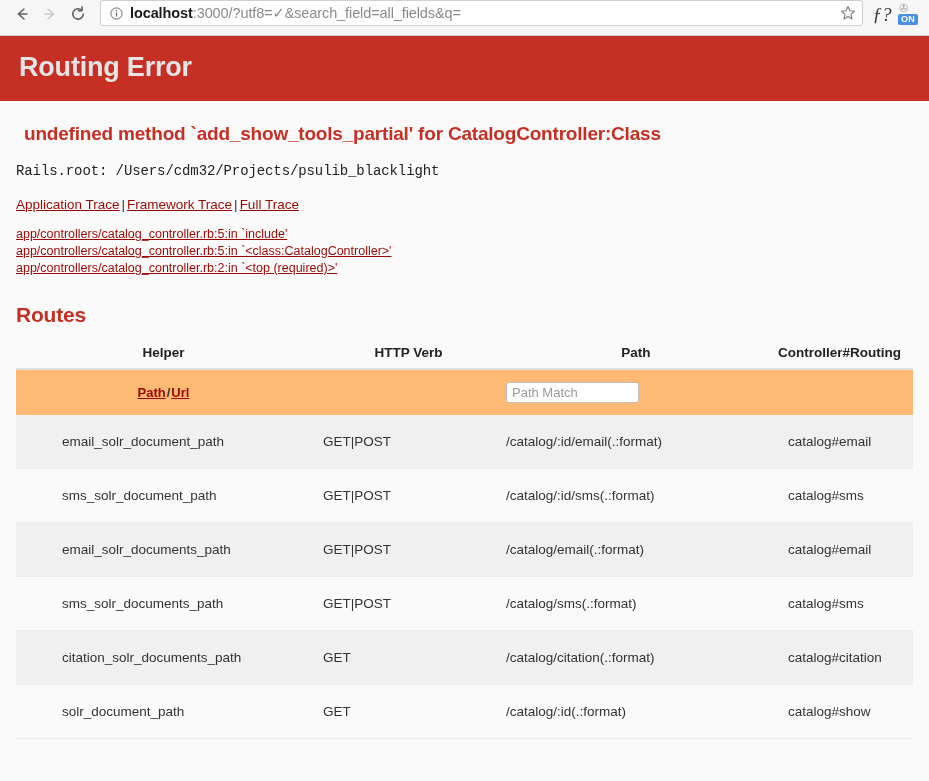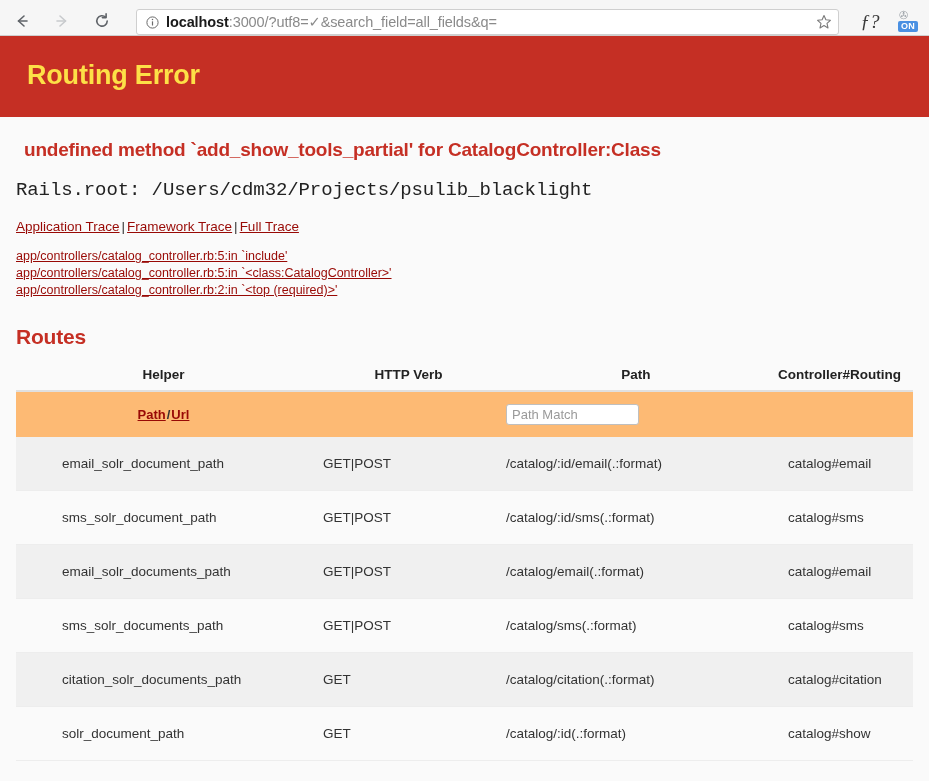--- a/index.html
+++ b/index.html
@@ -10,23 +10,23 @@
     background: #FAFAFA;
     font-family: "Liberation Sans", sans-serif;
   }
 
   
   .browser-bar {
     height: 36px;
     background: #F6F6F6;
     border-bottom: 1px solid #CFCFCF;
     display: flex;
-    align-items: flex-end;
+    align-items: flex-start;
     padding: 0 8px;
-    gap: 12px;
+    gap: 0;
   }
   .nav-btn {
     width: 28px; height: 28px;
     display: flex; align-items: center; justify-content: center;
     background: transparent; border: none;
     cursor: pointer;
     flex: 0 0 auto;
   }
   .nav-btn svg { display: block; }
   .url-wrap {
@@ -98,43 +98,43 @@
     border-radius: 2px;
     letter-spacing: 0.2px;
   }
 
   
   .error-header {
     background: #C52F24;
     padding: 13px 16px 15px 16px;
   }
   .error-header h1 {
-    margin: 11px;
-    color: #fde047;
+    margin: 3px;
+    color: #e5e5e5;
     font-size: 27px;
     font-weight: bold;
     letter-spacing: -0.2px;
   }
 
   
   .page {
     padding: 0 16px;
     background: #FAFAFA;
   }
   .error-message {
     margin: 22px 0 0 8px;
     color: #C52F24;
     font-size: 19px;
     font-weight: bold;
     letter-spacing: -0.2px;
   }
   .rails-root {
     margin: 18px 0 0 0;
     font-family: "Liberation Mono", monospace;
-    font-size: 19px;
+    font-size: 14px;
     color: #222222;
     letter-spacing: -0.1px;
   }
   .trace-links {
     margin: 18px 0 0 0;
     font-size: 13.5px;
     color: #333333;
   }
   .trace-links a {
     color: #980905;

